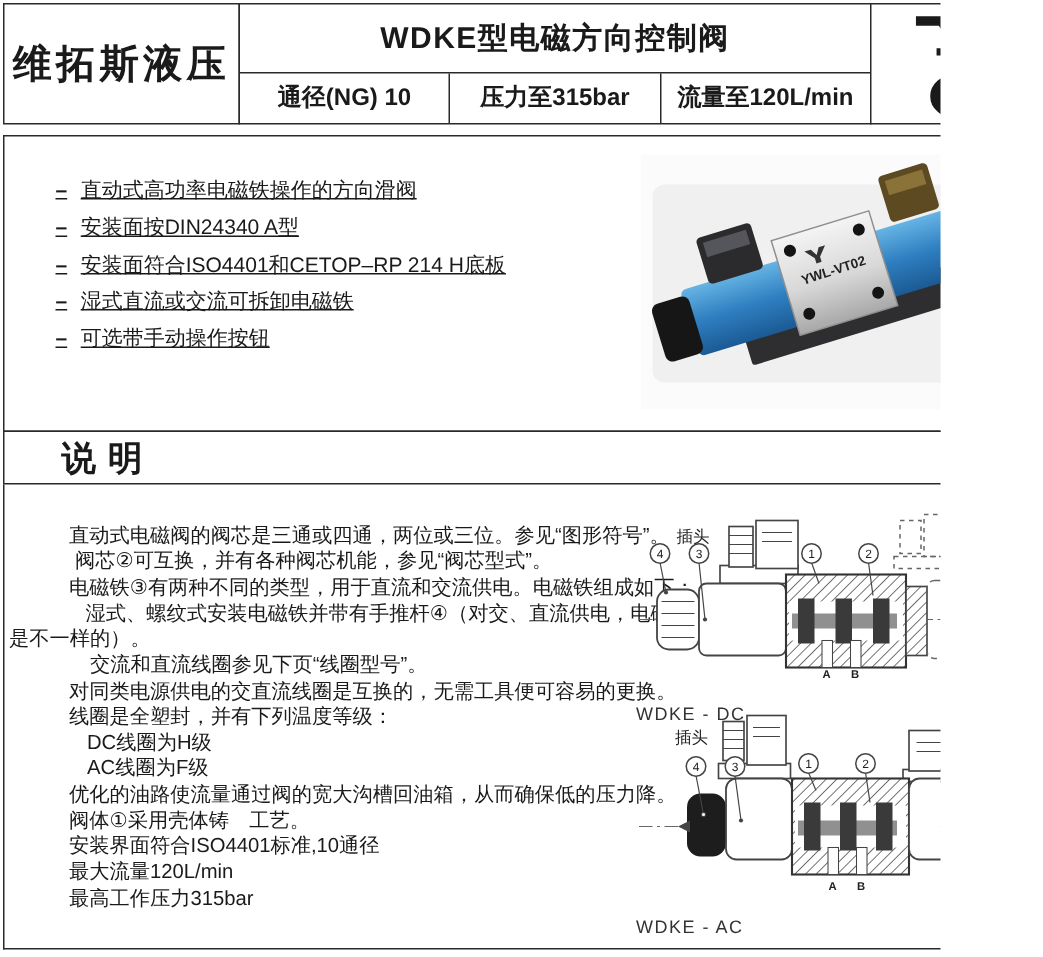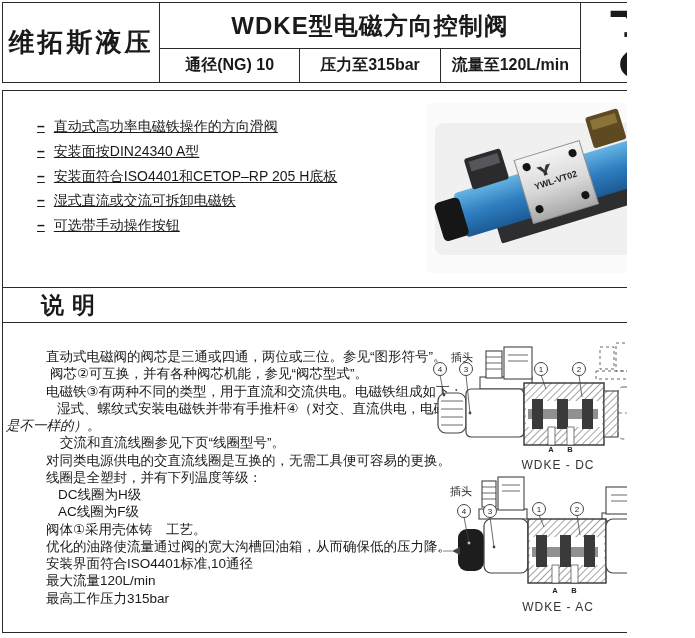--- a/index.html
+++ b/index.html
@@ -7,21 +7,21 @@
         font-family:"Liberation Sans","DejaVu Sans",sans-serif;color:#1a1a1a;}
   .abs{position:absolute;}
 
   
   .brand-cell{left:2px;top:2px;width:156px;height:79px;border:1.5px solid #2a2a2a;
               display:flex;align-items:center;justify-content:center;
               font-size:26px;font-weight:bold;letter-spacing:3px;white-space:nowrap;}
   .title-table{left:159px;top:2px;width:420px;height:79px;border:1.5px solid #2a2a2a;
                display:flex;flex-direction:column;}
   .title-cell{height:45px;border-bottom:1.5px solid #2a2a2a;display:flex;align-items:center;
-              justify-content:center;font-size:24px;font-weight:bold;letter-spacing:1px;text-align:center;}
+              justify-content:center;font-size:20px;font-weight:bold;letter-spacing:1px;text-align:center;}
   .spec-row{flex:1;display:flex;}
   .spec-cell{flex:1;display:flex;align-items:center;justify-content:center;
              font-size:16px;border-right:1.5px solid #2a2a2a;white-space:nowrap;font-weight:bold;}
   .spec-cell:last-child{border-right:none;}
   .logo-cell{left:580px;top:2px;width:112px;height:79px;border:1.5px solid #2a2a2a;
              border-left:none;display:flex;align-items:center;justify-content:center;}
 
   
   .features-box{left:2px;top:90px;width:690px;height:196px;border:1px solid #2a2a2a;}
   .features-list{position:absolute;left:34px;top:27px;}
@@ -36,26 +36,26 @@
 
   
   .desc-box{left:2px;top:323px;width:690px;height:309px;border:1px solid #2a2a2a;border-top:none;}
   .desc-text{position:absolute;left:43px;top:25px;width:430px;
              font-size:13.5px;line-height:17.25px;}
   .dline{white-space:nowrap;}
   .indA{padding-left:4px;}
   .indB{padding-left:11px;}
   .indC{padding-left:14px;}
   .indD{padding-left:12px;}
-  .outd{margin-left:-40px;font-style:italic;}
+  .outd{margin-left:-40px;}
 
   .diagram{position:absolute;width:268px;}
   .diag-dc{left:421px;top:10px;}
   .diag-ac{left:421px;top:146px;}
-  .diag-caption{width:100%;text-align:center;font-size:12px;color:#333;margin-top:1px;
+  .diag-caption{width:100%;text-align:left;font-size:12px;color:#333;margin-top:11px;
                 letter-spacing:1px;}
 
   svg text{font-family:"Liberation Sans","DejaVu Sans",sans-serif;}
 </style>
 </head>
 <body>
 
 <div class="page">
 
   <div class="abs brand-cell">维拓斯液压</div>
@@ -78,21 +78,21 @@
         <path d="M40 54 H84" stroke-width="9"></path>
         <ellipse cx="62" cy="110" rx="23" ry="20" stroke-width="14"></ellipse>
       </g>
     </svg>
   </div>
 
   <div class="abs features-box">
     <div class="features-list">
       <div class="feat"><span class="dash">–</span><span>直动式高功率电磁铁操作的方向滑阀</span></div>
       <div class="feat"><span class="dash">–</span><span>安装面按DIN24340 A型</span></div>
-      <div class="feat"><span class="dash">–</span><span>安装面符合ISO4401和CETOP–RP 205 H底板</span></div>
+      <div class="feat"><span class="dash">–</span><span>安装面符合ISO4401和CETOP–RP 214 H底板</span></div>
       <div class="feat"><span class="dash">–</span><span>湿式直流或交流可拆卸电磁铁</span></div>
       <div class="feat"><span class="dash">–</span><span>可选带手动操作按钮</span></div>
     </div>
 
     <div class="photo-wrap">
       <svg width="262" height="170" viewBox="0 0 262 170">
         <defs>
           <linearGradient id="chromeG" x1="0" y1="0" x2="0" y2="1">
             <stop offset="0" stop-color="#f4f4f4"></stop>
               <stop offset="0.55" stop-color="#d8d8d8"></stop>
@@ -138,22 +138,22 @@
       <div class="dline">直动式电磁阀的阀芯是三通或四通，两位或三位。参见“图形符号”。</div>
       <div class="dline indA">阀芯②可互换，并有各种阀芯机能，参见“阀芯型式”。</div>
       <div class="dline">电磁铁③有两种不同的类型，用于直流和交流供电。电磁铁组成如下；</div>
       <div class="dline indB">湿式、螺纹式安装电磁铁并带有手推杆④（对交、直流供电，电磁铁</div>
       <div class="dline outd">是不一样的）。</div>
       <div class="dline indC">交流和直流线圈参见下页“线圈型号”。</div>
       <div class="dline">对同类电源供电的交直流线圈是互换的，无需工具便可容易的更换。</div>
       <div class="dline">线圈是全塑封，并有下列温度等级：</div>
       <div class="dline indD">DC线圈为H级</div>
       <div class="dline indD">AC线圈为F级</div>
+      <div class="dline">优化的油路使流量通过阀的宽大沟槽回油箱，从而确保低的压力降。</div>
       <div class="dline">阀体①采用壳体铸　工艺。</div>
-      <div class="dline">优化的油路使流量通过阀的宽大沟槽回油箱，从而确保低的压力降。</div>
       <div class="dline">安装界面符合ISO4401标准,10通径</div>
       <div class="dline">最大流量120L/min</div>
       <div class="dline">最高工作压力315bar</div>
     </div>
 
     <div class="diagram diag-dc">
       <svg width="268" height="120" viewBox="0 0 268 120">
         <defs>
           <pattern id="hatchDC" patternUnits="userSpaceOnUse" width="5" height="5" patternTransform="rotate(45)">
             <rect width="5" height="5" fill="#fff"></rect>

